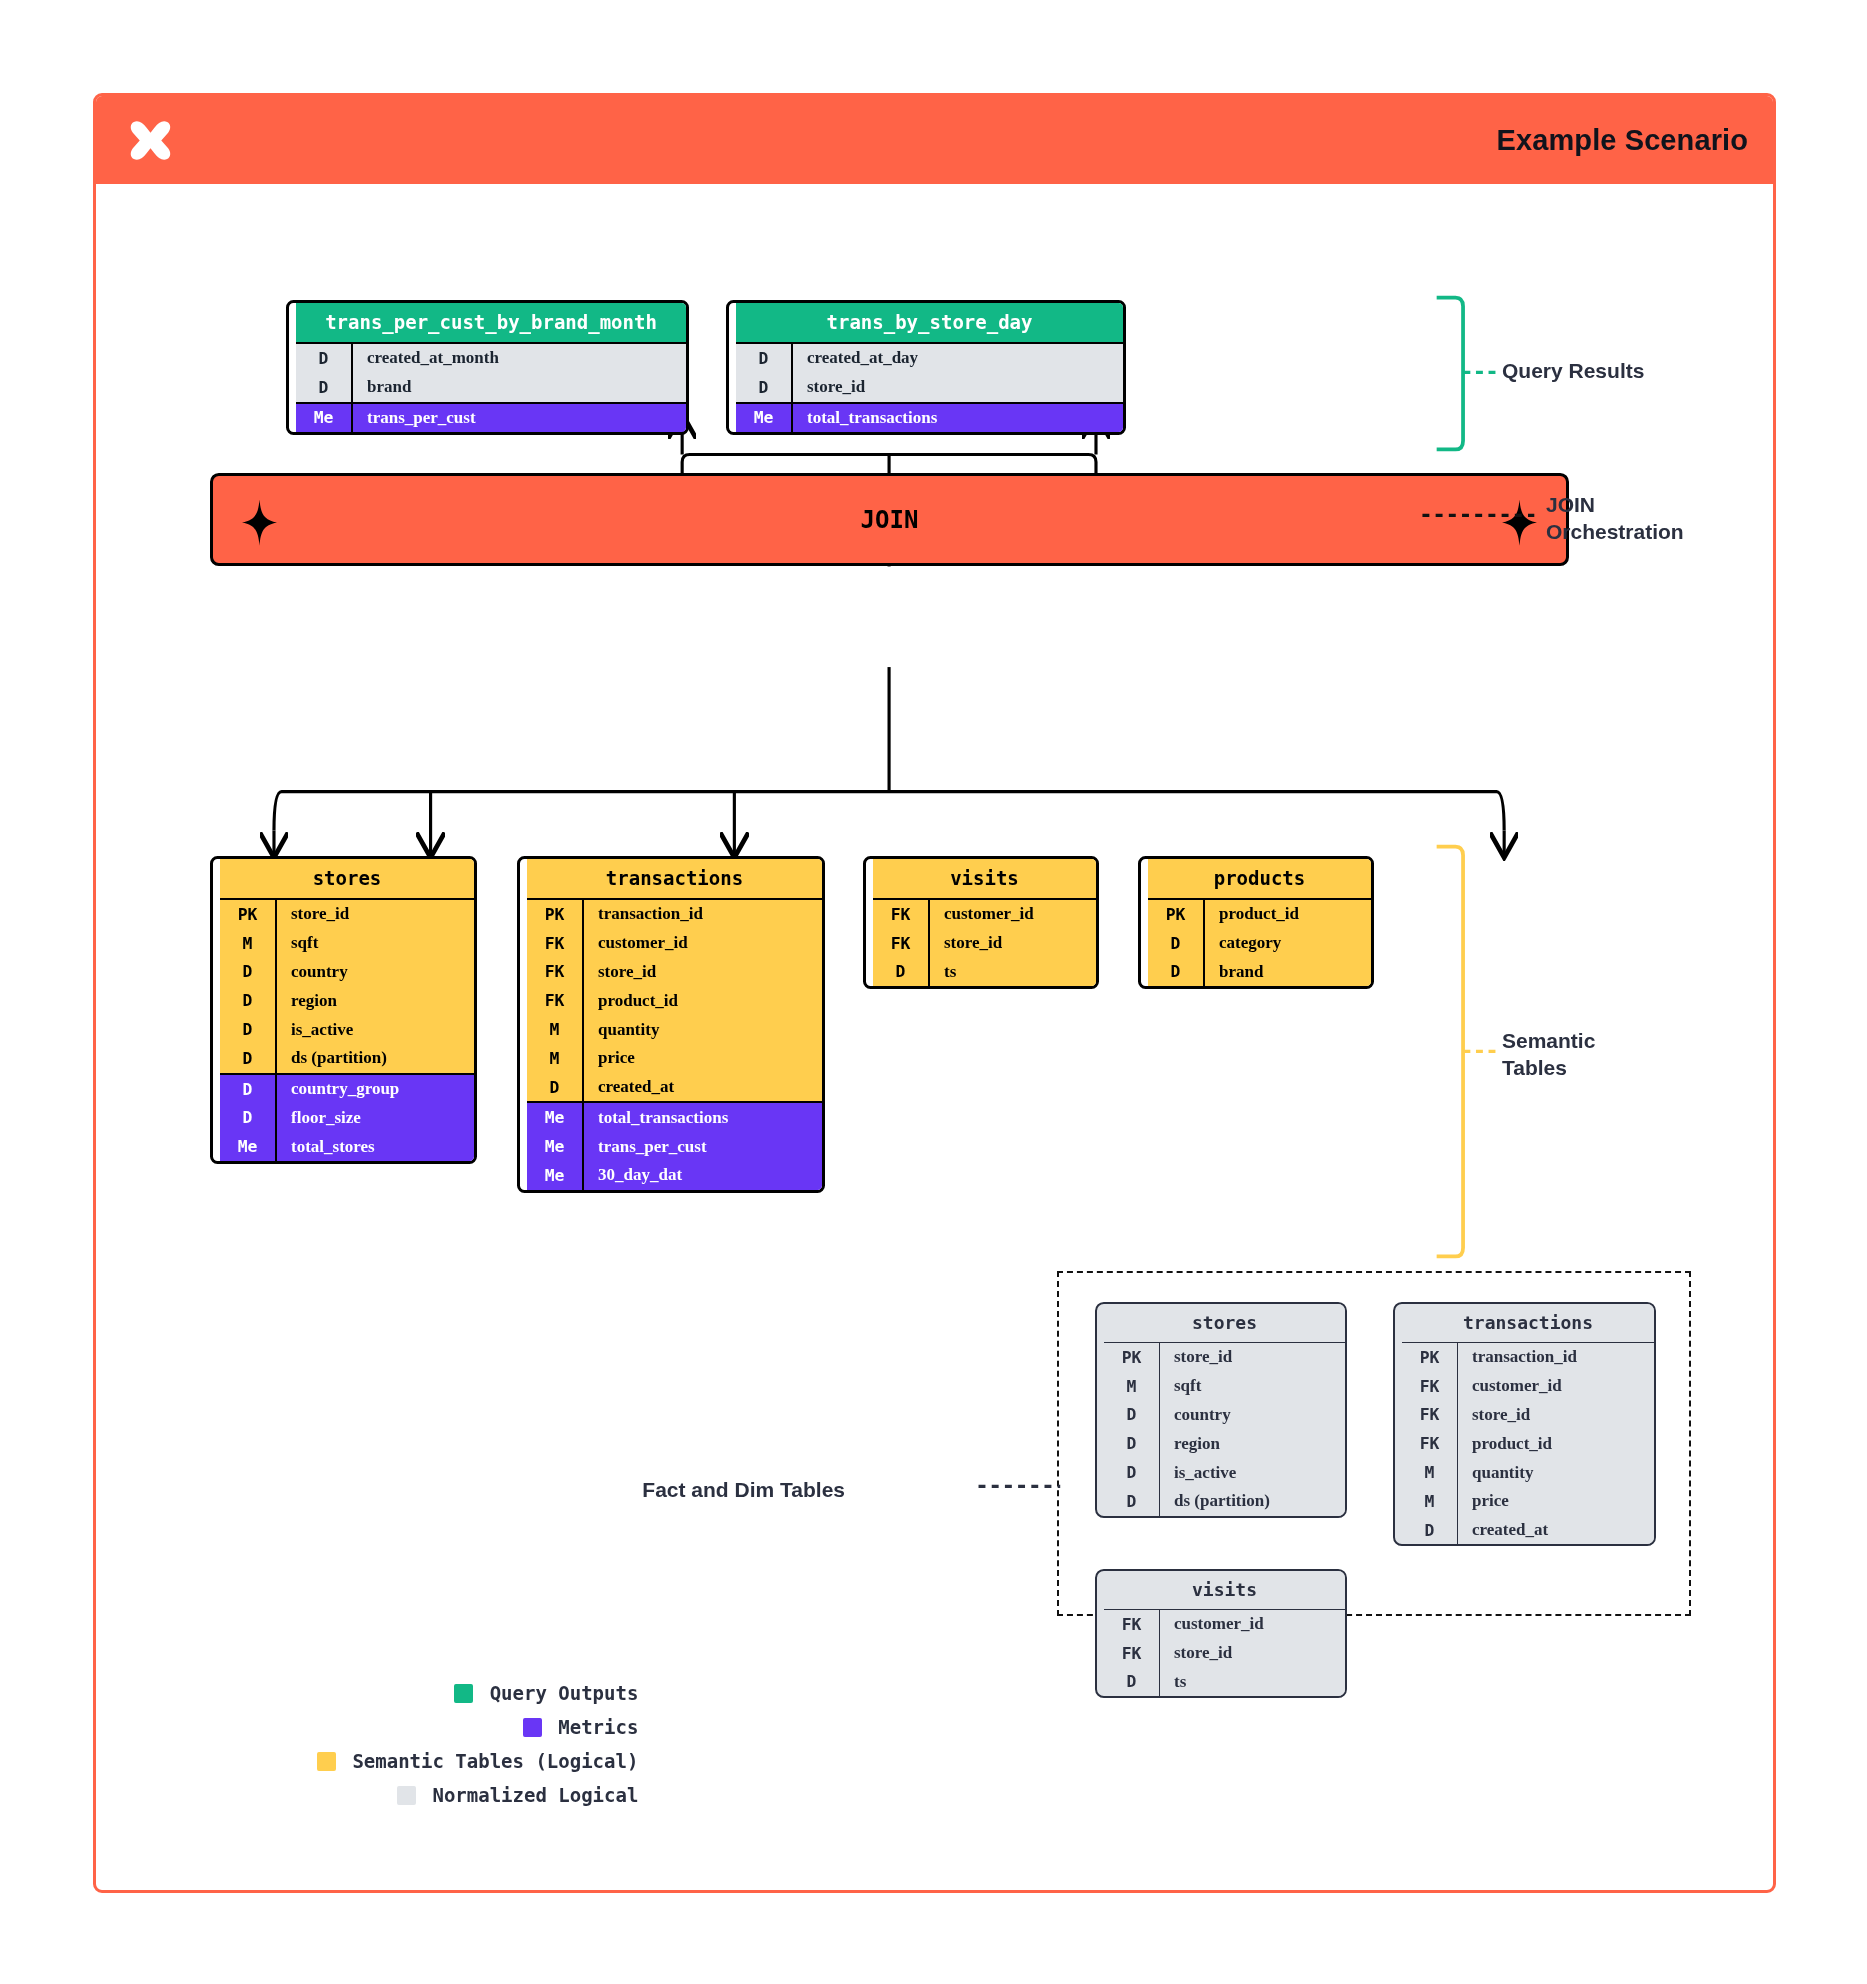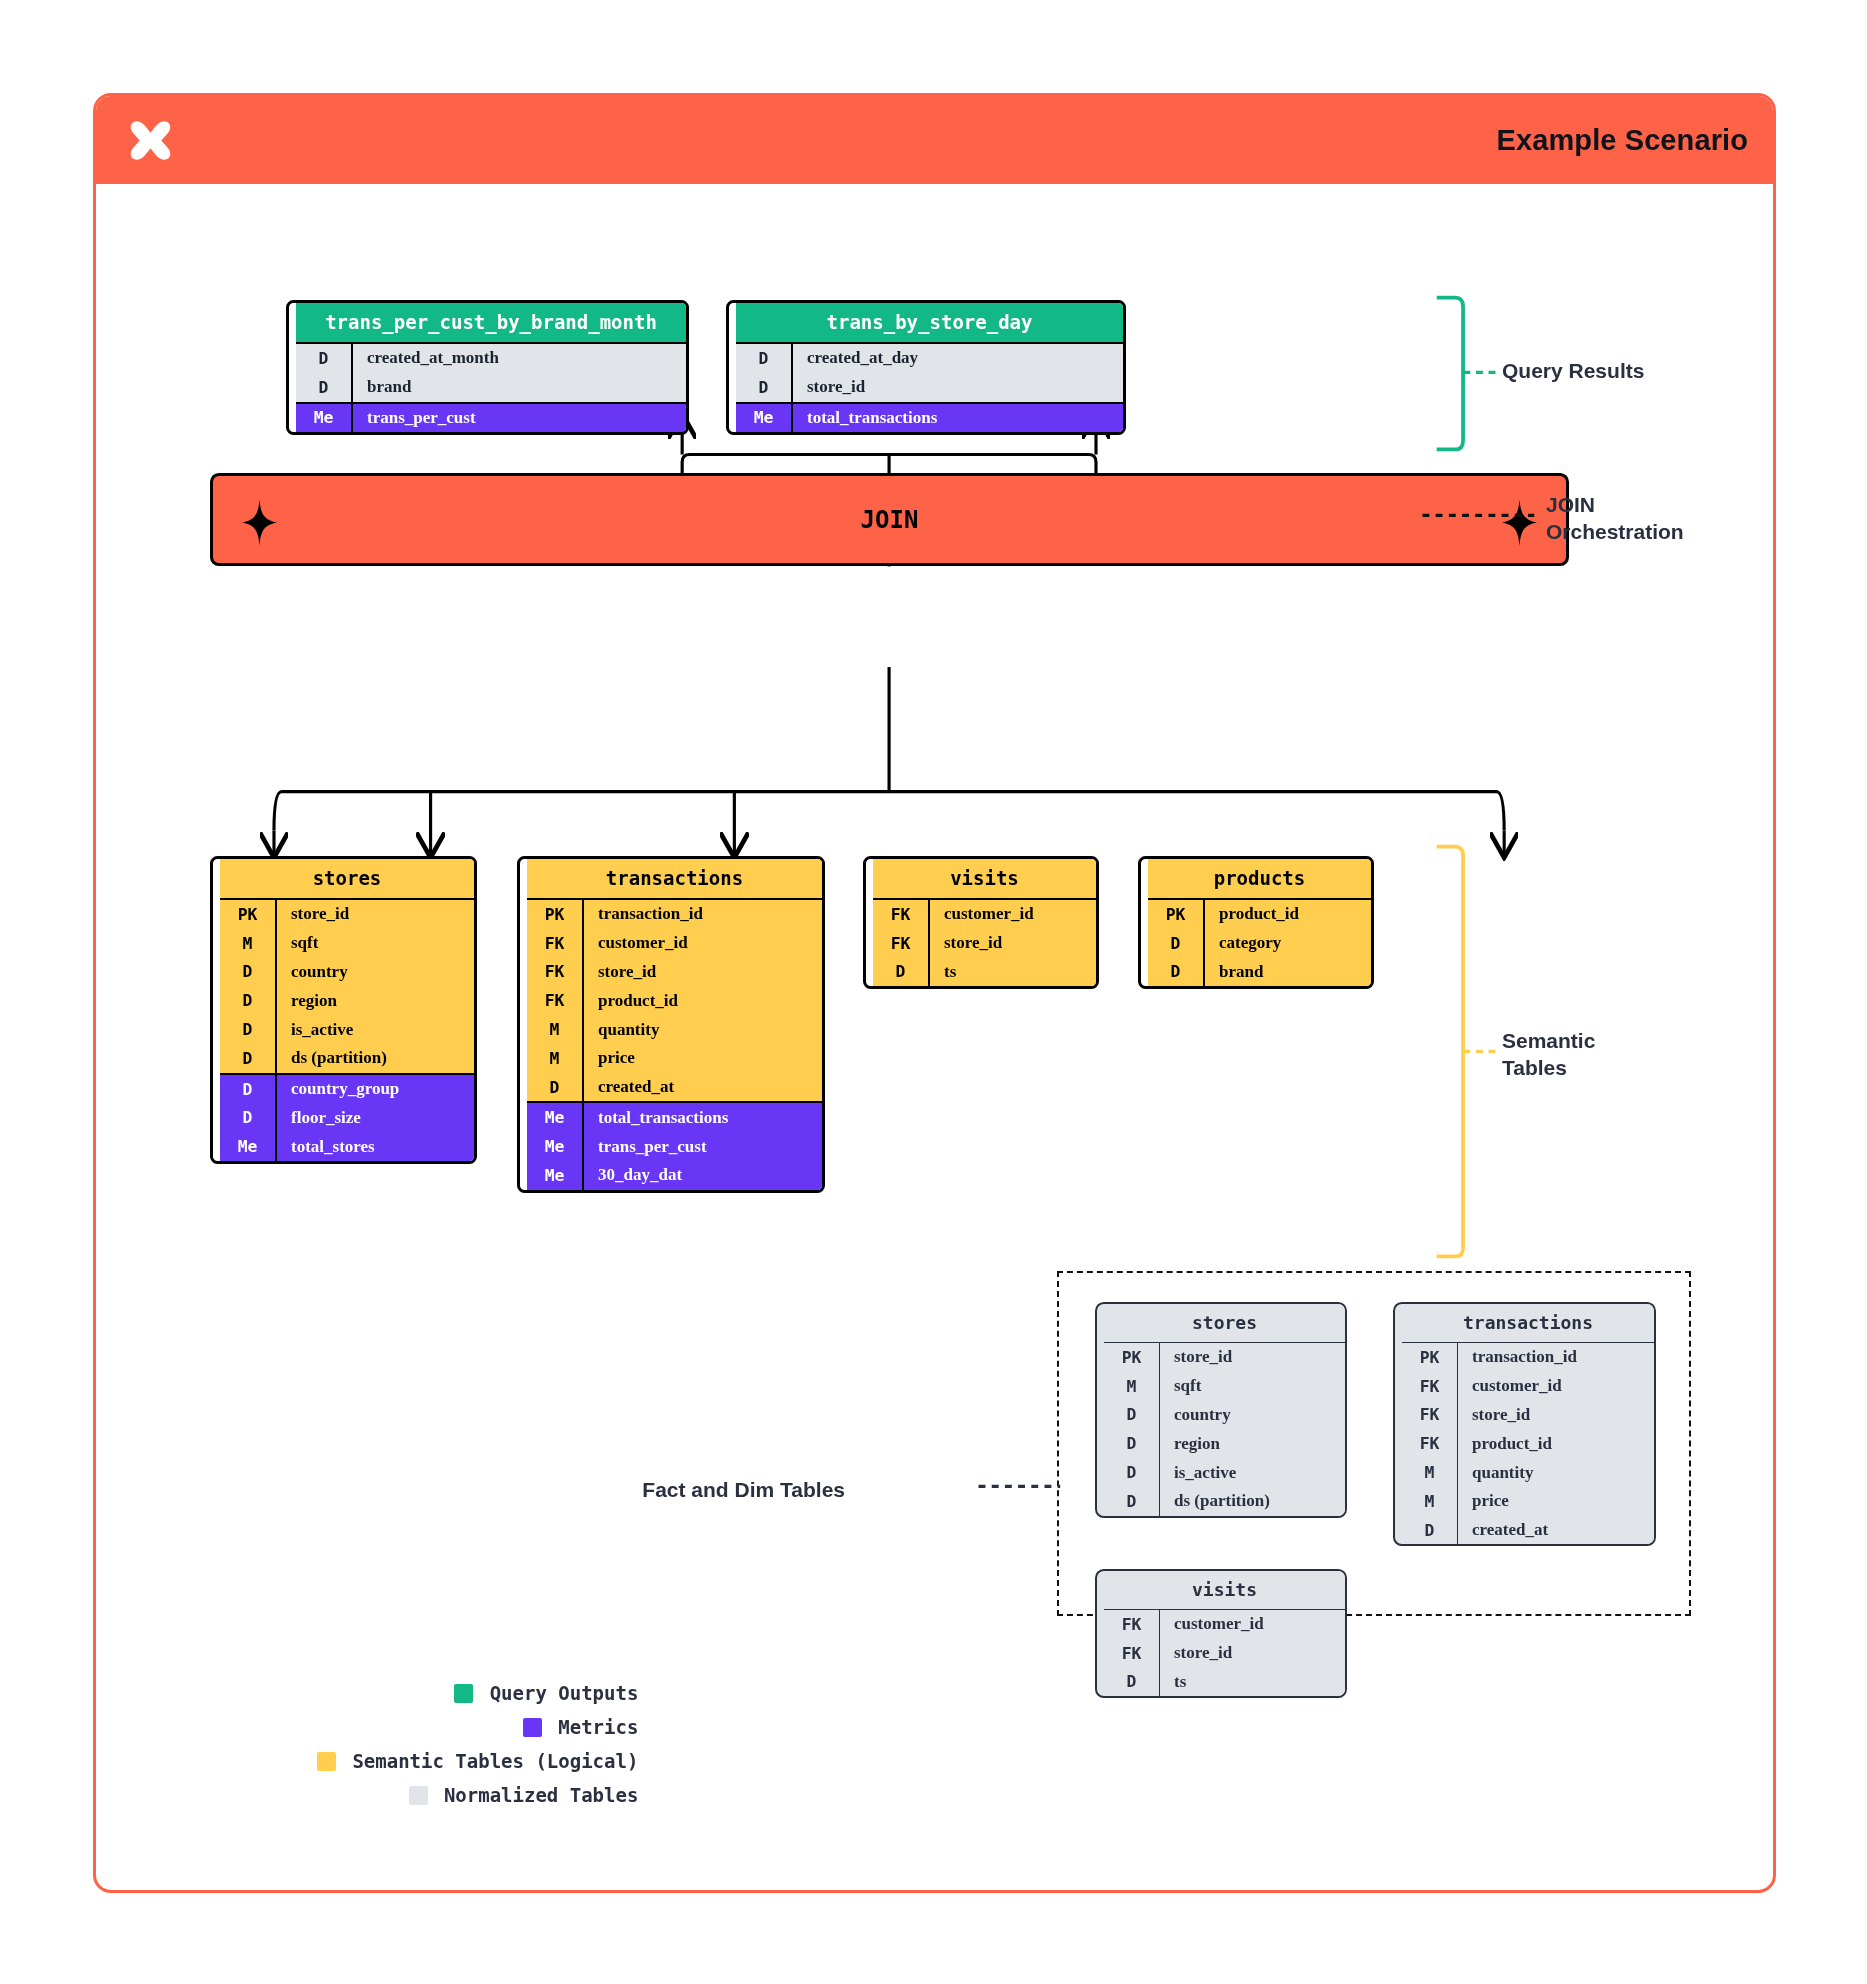--- a/index.html
+++ b/index.html
@@ -3,21 +3,21 @@
 <meta charset="utf-8">
 <style>
   html,body{margin:0;padding:0;background:#ffffff;}
   body{
     width:1868px;height:1985px;position:relative;
     font-family:"Liberation Sans", sans-serif;
     -webkit-font-smoothing:antialiased;
   }
   .card{
     position:absolute;left:93px;top:93px;width:1683px;height:1800px;
-    border:3.1px solid #FF6347;border-radius:18px;background:#fff;box-sizing:border-box;
+    border:3.1px solid #FF6347;border-radius:9px;background:#fff;box-sizing:border-box;
     overflow:hidden;
   }
   .card-header{
     position:absolute;left:0;top:0;width:100%;height:88px;
     background:#FF6347;box-sizing:border-box;
     display:flex;align-items:center;justify-content:space-between;
     padding:0 25px 0 30px;
   }
   .logo{width:49px;height:49px;display:block;}
   .header-title{
@@ -426,18 +426,18 @@
     <div class="leg-row">
       <span class="leg-sw" style="background:#6936f5;"></span>
       <span class="leg-txt">Metrics</span>
     </div>
     <div class="leg-row">
       <span class="leg-sw" style="background:#FFCE4E;"></span>
       <span class="leg-txt">Semantic Tables (Logical)</span>
     </div>
     <div class="leg-row">
       <span class="leg-sw" style="background:#e1e4e8;"></span>
-      <span class="leg-txt">Normalized Tables</span>
+      <span class="leg-txt">Normalized Logical</span>
     </div>
   </div>
 
 </div>
 
 
 </body></html>

